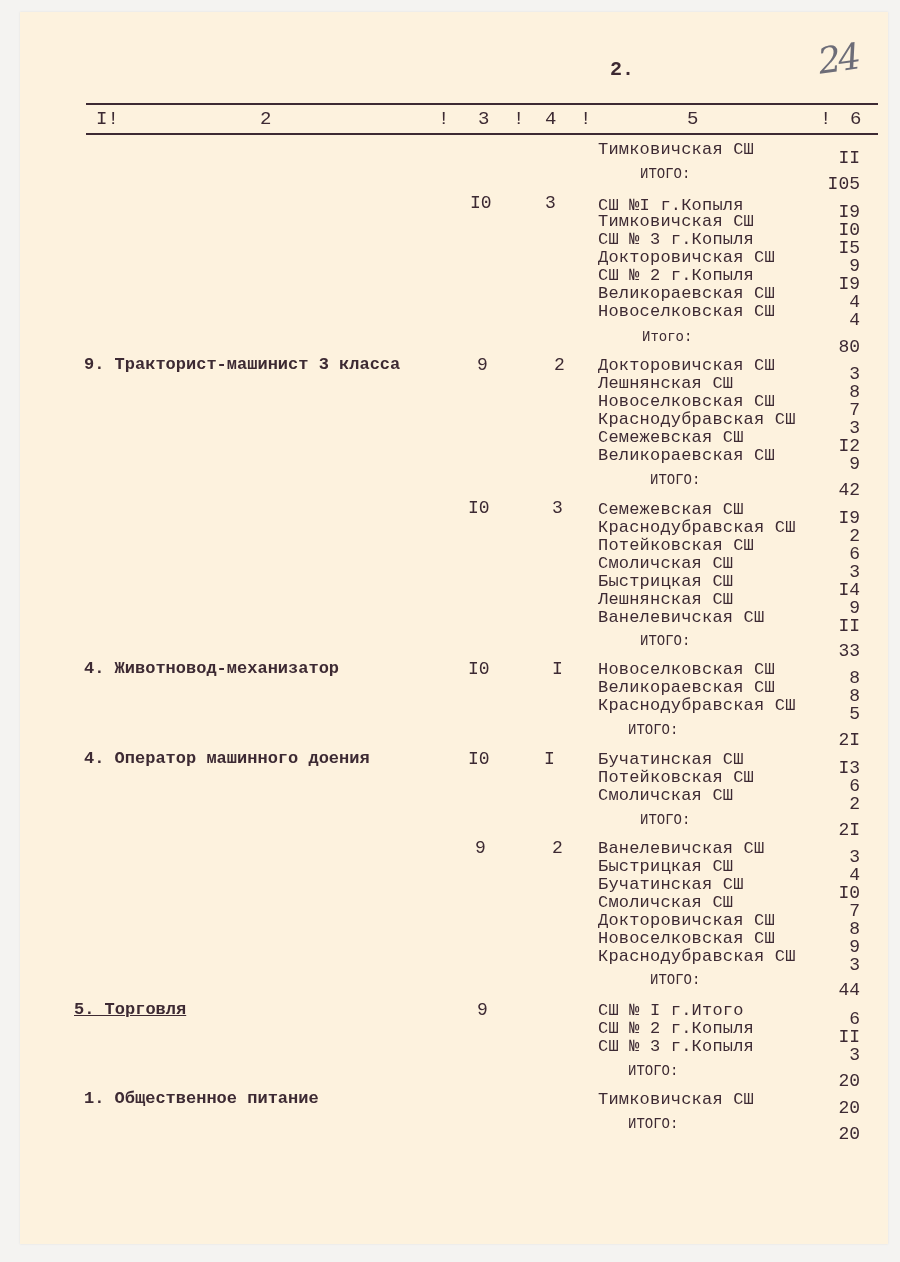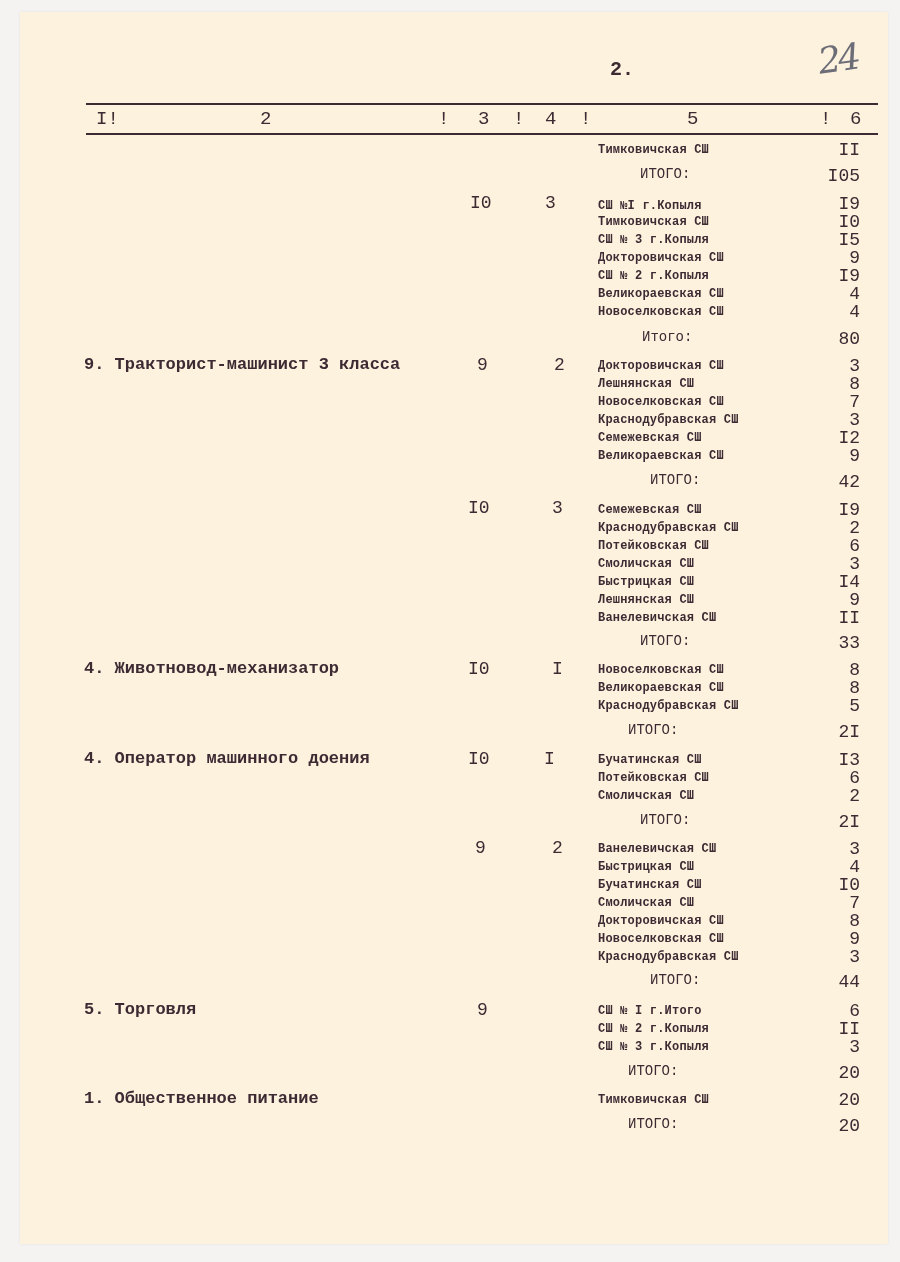--- a/index.html
+++ b/index.html
@@ -12,25 +12,25 @@
     position:absolute; left:20px; top:12px; width:868px; height:1232px;
     background:#fdf2de;
     box-shadow:0 0 2px rgba(0,0,0,0.08);
   }
   .abs { position:absolute; white-space:nowrap; }
   .pagenum { left:610px; top:58px; font-size:20px; font-weight:bold; }
   .archnum { left:818px; top:38px; font-size:36px; color:#6d6d78; font-style:italic;
     font-family:"DejaVu Serif",serif; transform:rotate(-8deg); letter-spacing:-3px; }
   .rule { position:absolute; left:86px; width:792px; height:0; border-top:2px solid #3d2a33; }
   .hdr { top:108px; font-size:19px; }
-  .text { font-size:12px; font-weight:bold; line-height:18px; letter-spacing:0.2px; }
+  .text { font-size:17px; font-weight:normal; line-height:18px; letter-spacing:0.2px; }
   .lbl { font-size:17px; font-weight:bold; }
   .num { font-size:18px; }
   .school { left:598px; }
-  .qty { right:40px; text-align:right; }
+  .qty { right:40px; text-align:right;margin-top:8px; }
   .itogo { font-size:14px; }
 </style>
 </head>
 <body>
 
 <div class="paper"></div>
 
 <div class="abs pagenum">2.</div>
 <div class="abs archnum">24</div>
 
@@ -161,21 +161,21 @@
   <span class="abs num qty" style="top:911px;">8</span>
   <span class="abs text school" style="top:930px;">Новоселковская СШ</span>
   <span class="abs num qty" style="top:929px;">9</span>
   <span class="abs text school" style="top:948px;">Краснодубравская СШ</span>
   <span class="abs num qty" style="top:947px;">3</span>
   <span class="abs itogo" style="left:650px;top:972px;">ИТОГО:</span>
   <span class="abs num qty" style="top:972px;">44</span>
 </div>
 
 <div>
-  <span class="abs lbl" style="left:84px;top:1000px;">5. Торговля</span>
+  <span class="abs lbl" style="left:74px;top:1000px;text-decoration:underline;">5. Торговля</span>
   <span class="abs num" style="left:477px;top:1000px;">9</span>
   <span class="abs num" style="left:552px;top:1000px;"></span>
   <span class="abs text school" style="top:1002px;">СШ № I г.Итого</span>
   <span class="abs num qty" style="top:1001px;">6</span>
   <span class="abs text school" style="top:1020px;">СШ № 2 г.Копыля</span>
   <span class="abs num qty" style="top:1019px;">II</span>
   <span class="abs text school" style="top:1038px;">СШ № 3 г.Копыля</span>
   <span class="abs num qty" style="top:1037px;">3</span>
   <span class="abs itogo" style="left:628px;top:1063px;">ИТОГО:</span>
   <span class="abs num qty" style="top:1063px;">20</span>

